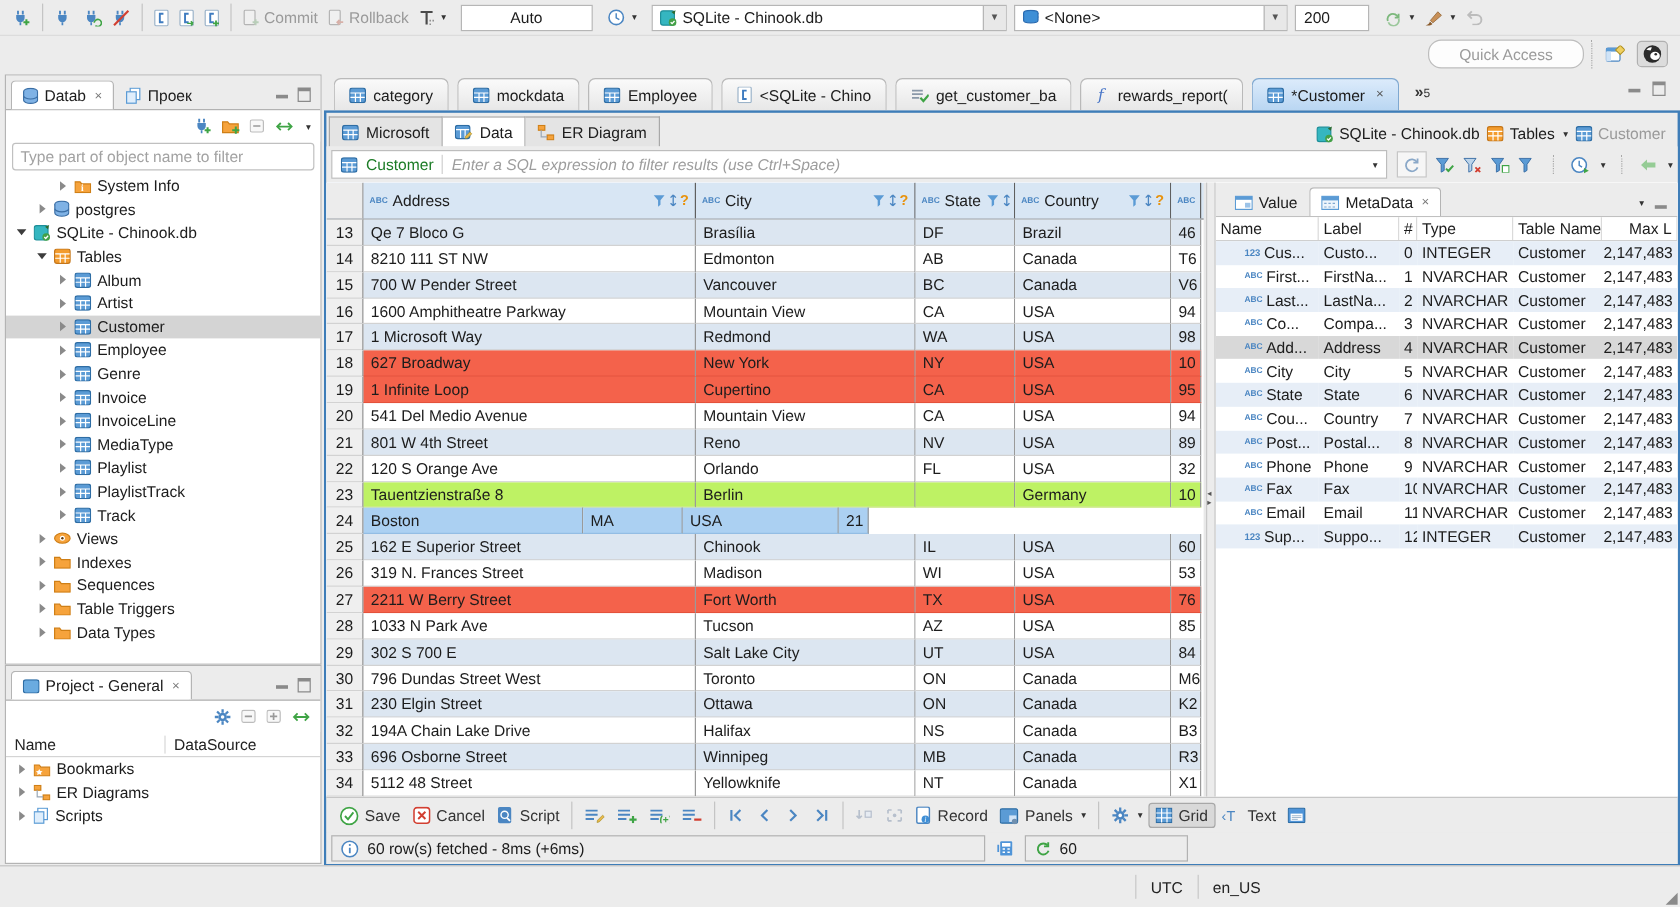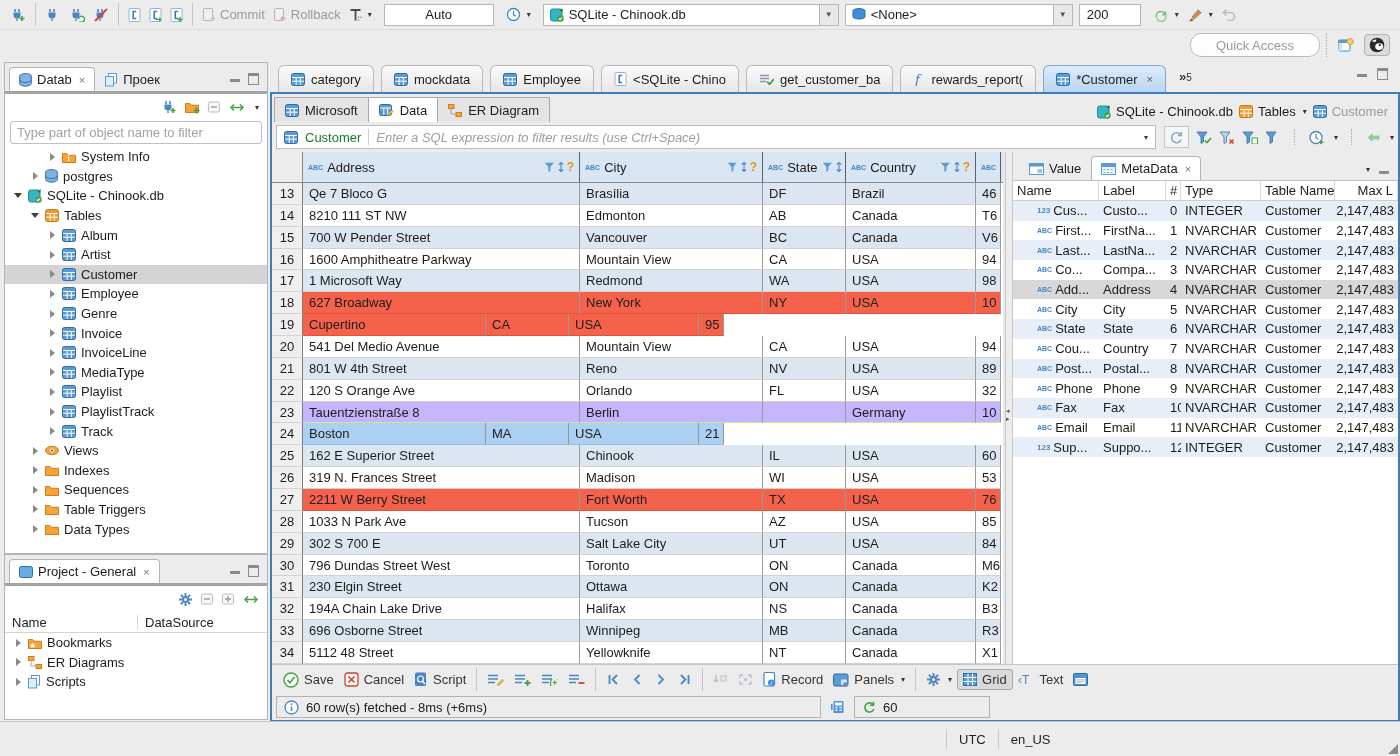--- a/index.html
+++ b/index.html
@@ -19,21 +19,21 @@
   .combo .cbtn{width:18px;height:100%;background:#e8e8e8;border-left:1px solid #b6b6b6;display:flex;align-items:center;justify-content:center;font-size:8px;color:#555;}
   .centerbox{justify-content:center;}
   .numfield{width:62px;height:22px;border:1px solid #b6b6b6;background:#fff;display:flex;align-items:center;padding:0 7px;box-sizing:border-box;}
   .topbar2{position:absolute;left:0;top:30px;width:1400px;height:30px;display:flex;align-items:center;justify-content:flex-end;padding:0 10px;box-sizing:border-box;background:#ececec;}
   .qa{width:128px;height:22px;border:1px solid #bdbdbd;border-radius:11px;background:#fdfdfd;color:#9b9b9b;display:flex;align-items:center;justify-content:center;}
   .persp{padding:2px 4px;border-radius:4px;}
   .persp.pressed{background:#dcdcdc;border:1px solid #b0b0b0;}
 
   
   .panel{position:absolute;left:4px;width:264px;background:#fff;border:1px solid #b4b4b4;box-sizing:border-box;display:flex;flex-direction:column;overflow:hidden;}
-  .ptabs{height:28px;background:#ececec;display:flex;align-items:flex-end;padding-left:4px;border-bottom:3px solid #a3a3a3;flex:none;}
+  .ptabs{height:28px;background:#ececec;display:flex;align-items:flex-end;padding-left:4px;border-bottom:1px solid #a3a3a3;flex:none;}
   .ptab{display:flex;align-items:center;gap:5px;padding:4px 9px;border:1px solid transparent;border-bottom:none;border-radius:4px 4px 0 0;white-space:nowrap;}
   .ptab.active{background:#fff;border-color:#b4b4b4;}
   .ptab .close{color:#777;font-size:11px;margin-left:2px;}
   .pminmax{margin-left:auto;display:flex;gap:8px;padding:0 8px 6px 0;}
   .ptoolbar{height:26px;display:flex;align-items:center;justify-content:flex-end;gap:8px;padding:0 8px;background:#fff;flex:none;}
   .navfilter{margin:1px 5px 3px 5px;height:21px;border:1px solid #c0c0c0;border-radius:3px;display:flex;align-items:center;padding:0 6px;color:#a2a2a2;white-space:nowrap;overflow:hidden;flex:none;}
   .tree{flex:1;overflow:hidden;}
   .trow{height:19.6px;display:flex;align-items:center;gap:5px;white-space:nowrap;}
   .trow.sel{background:#d4d4d4;}
   .ar{width:10px;flex:none;display:flex;justify-content:center;}
@@ -76,21 +76,21 @@
   .gh .hlbl{white-space:nowrap;}
   .gh .hic{margin-left:auto;display:flex;align-items:center;gap:2px;}
   .gh.corner{background:#ececec;border-right:1px solid #8a8a8a;}
   .q{color:#e8920c;font-weight:bold;font-size:12px;}
   .grow{display:flex;height:21.86px;box-sizing:border-box;}
   .gc{display:flex;align-items:center;padding:0 6px;border-right:1px solid #9a9a9a;border-bottom:1px solid #d2d2d2;box-sizing:border-box;white-space:nowrap;overflow:hidden;}
   .gc.num{justify-content:center;background:#efefef;border-right:1px solid #7c7c7c;padding:0 2px;}
   .bg-alt .gc:not(.num){background:#dce6f1;}
   .bg-white .gc:not(.num){background:#ffffff;}
   .bg-red .gc:not(.num){background:#f4624b;border-bottom-color:#e4523b;}
-  .bg-green .gc:not(.num){background:#c4b5fd;border-bottom-color:#d2e698;}
+  .bg-green .gc:not(.num){background:#bef264;border-bottom-color:#d2e698;}
   .bg-sel .gc:not(.num){background:#abd0f2;border-bottom-color:#93bde4;}
   .gc.focus{box-shadow:inset 0 0 0 2px #111;}
   .gridstrip{position:absolute;right:0;top:0;bottom:0;width:2px;background:#e8e8e8;}
 
   .vhandle{width:6px;flex:none;background:#ececec;border-left:1px solid #c8c8c8;border-right:1px solid #c8c8c8;position:relative;}
   .vhandle .harr{position:absolute;left:0;top:255px;font-size:7px;color:#555;}
 
   
   .rpanel{flex:1;display:flex;flex-direction:column;background:#fff;overflow:hidden;}
   .rtabs{height:28px;background:#ececec;display:flex;align-items:flex-end;padding-left:6px;border-bottom:1px solid #c0c0c0;flex:none;}
@@ -1031,20 +1031,21 @@
             <div class="grow bg-red">
               <span class="gc num" style="width: 31px;">18</span>
               <span class="gc" style="width: 277px;">627 Broadway</span>
               <span class="gc" style="width: 183px;">New York</span>
               <span class="gc" style="width: 83px;">NY</span>
               <span class="gc" style="width: 130px;">USA</span>
               <span class="gc" style="width: 25px;">10</span>
             </div>
             <div class="grow bg-red">
               <span class="gc num" style="width: 31px;">19</span>
+              <span class="gc" style="width: 277px;">1 Infinite Loop</span>
               <span class="gc" style="width: 183px;">Cupertino</span>
               <span class="gc" style="width: 83px;">CA</span>
               <span class="gc" style="width: 130px;">USA</span>
               <span class="gc" style="width: 25px;">95</span>
             </div>
             <div class="grow bg-white">
               <span class="gc num" style="width: 31px;">20</span>
               <span class="gc" style="width: 277px;">541 Del Medio Avenue</span>
               <span class="gc" style="width: 183px;">Mountain View</span>
               <span class="gc" style="width: 83px;">CA</span>

